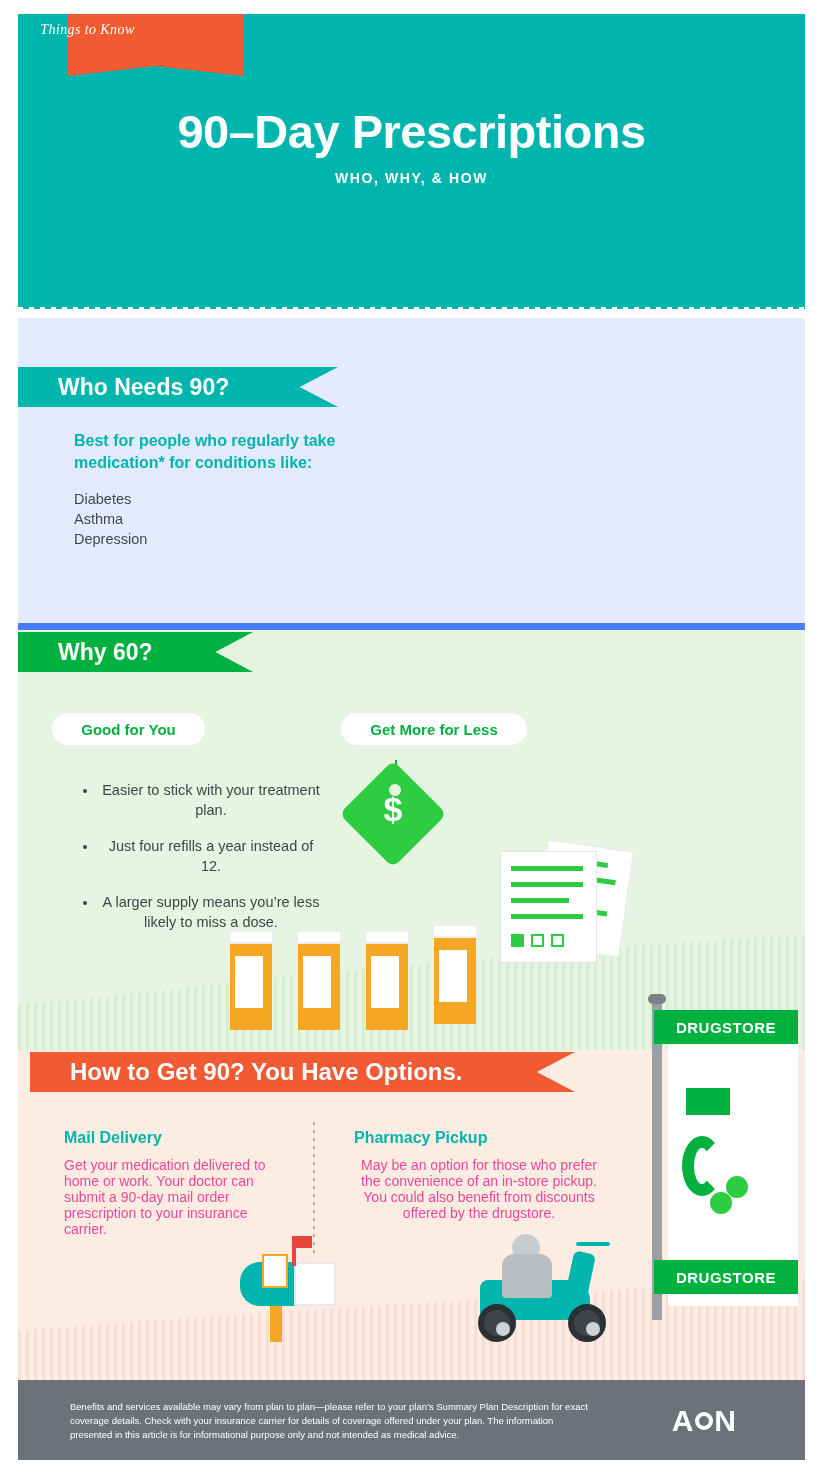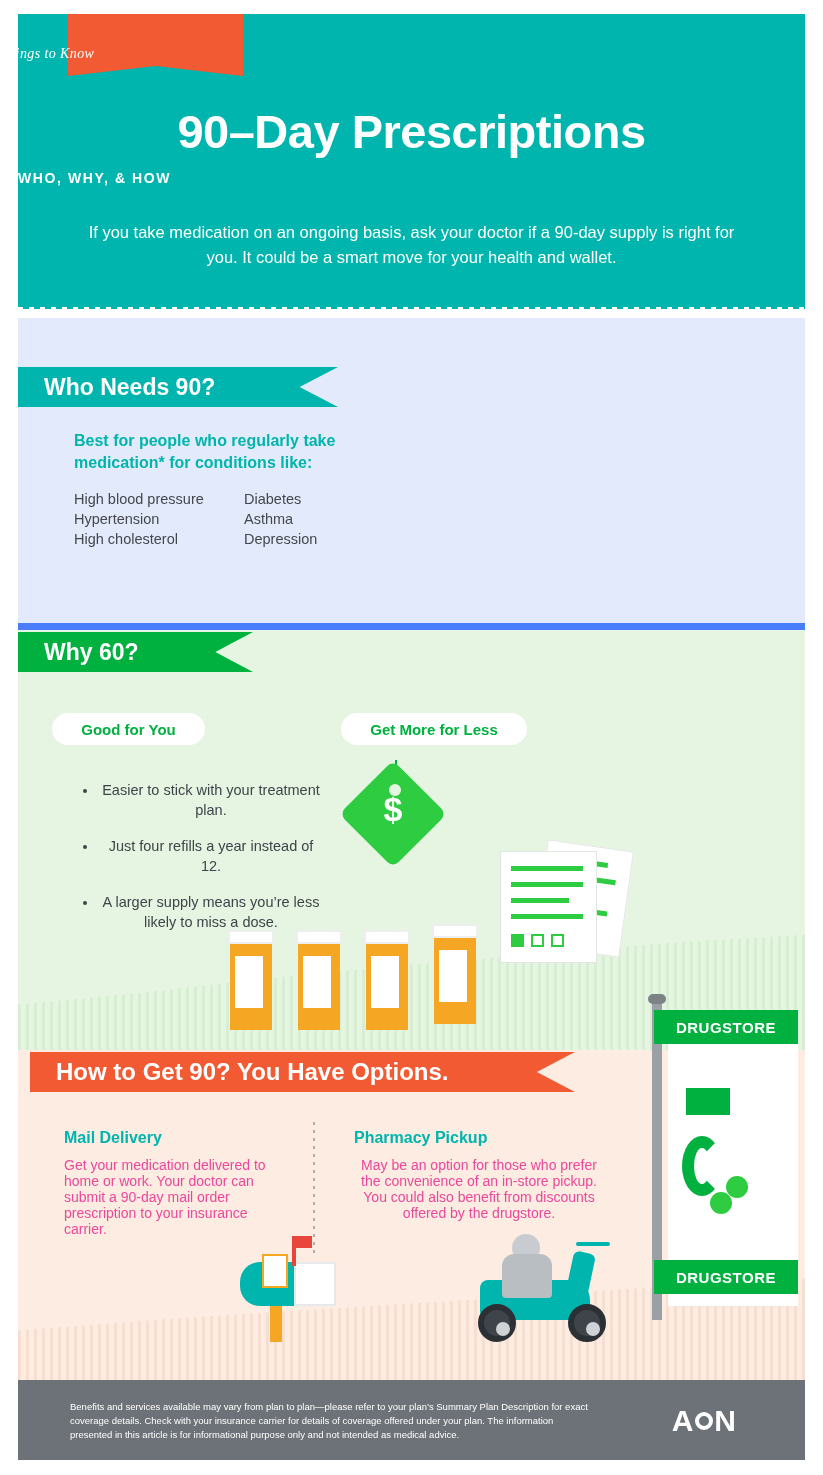--- a/index.html
+++ b/index.html
@@ -53,45 +53,44 @@
     width: 175px;
     height: 62px;
     background: #f15a33;
     clip-path: polygon(0 0, 100% 0, 100% 100%, 50% 84%, 0 100%);
   }
   .ribbon-text {
     position: absolute;
     top: 22px;
     left: 0;
     width: 175px;
-    text-align: left;
+    text-align: center;
     color: #ffffff;
     font-size: 14px;
     font-style: italic;
     font-family: "Liberation Serif", serif;
     letter-spacing: 0.4px;
-    margin-top: 24px;
   }
   .header-title {
     position: absolute;
     top: 90px;
     left: 0;
     width: 787px;
     text-align: center;
     color: #ffffff;
     font-size: 47px;
     font-weight: bold;
     letter-spacing: -0.5px;
   }
   .header-sub {
     position: absolute;
     top: 156px;
     left: 0;
     width: 787px;
-    text-align: left;
+    text-align: center;
     color: #ffffff;
     font-size: 14px;
     font-weight: bold;
     letter-spacing: 1.6px;
   }
   .header-desc {
     position: absolute;
     top: 206px;
     left: 70px;
     width: 647px;
@@ -111,21 +110,21 @@
     background: #e3eafc;
   }
   .banner {
     position: absolute;
     height: 40px;
     display: flex;
     align-items: center;
     color: #ffffff;
     font-size: 23px;
     font-weight: bold;
-    padding-left: 26px;
+    padding-left: 40px;
     box-sizing: border-box;
   }
   .banner-who {
     left: 18px;
     top: 367px;
     width: 320px;
     background: #00b5ad;
     clip-path: polygon(0 0, 100% 0, 88% 50%, 100% 100%, 0 100%);
   }
   .who-lead {
@@ -397,21 +396,20 @@
 </style>
 </head>
 <body>
 
 <div class="page">
 
   <div class="header-dots-top"></div>
   <div class="header">
     <div class="header-title">90–Day Prescriptions</div>
     <div class="header-sub">WHO, WHY, &amp; HOW</div>
-    <div class="header-desc">If you take medication on an ongoing basis, ask your doctor if a 90-day supply is right for you. It could be a smart move for your health and wallet.</div>
   </div>
   <div class="ribbon"></div>
   <div class="ribbon-text">Things to Know</div>
   <div class="header-dots-bottom"></div>
 
   <div class="sec-who">
     <div class="clipboard-wrap">
       <div class="cb-clip-top"></div>
       <div class="cb-board"></div>
       <div class="cb-paper"></div>
@@ -435,25 +433,21 @@
         <div class="pbt-band"></div>
       </div>
       <div class="cb-shadow"></div>
     </div>
   </div>
   <div class="banner banner-who">
     <span>Who Needs 90?</span>
   </div>
   <div class="who-lead">Best for people who regularly take medication* for conditions like:</div>
   <div class="who-cols">
-    <div class="col col1">
-      <div>High blood pressure</div>
-      <div>Hypertension</div>
-      <div>High cholesterol</div>
-    </div><div class="col col2">
+    <div class="col col2">
       <div>Diabetes</div>
       <div>Asthma</div>
       <div>Depression</div>
     </div>
   </div>
 
   <div class="blue-rule"></div>
 
   <div class="sec-why">
     <div class="why-hill"></div>

